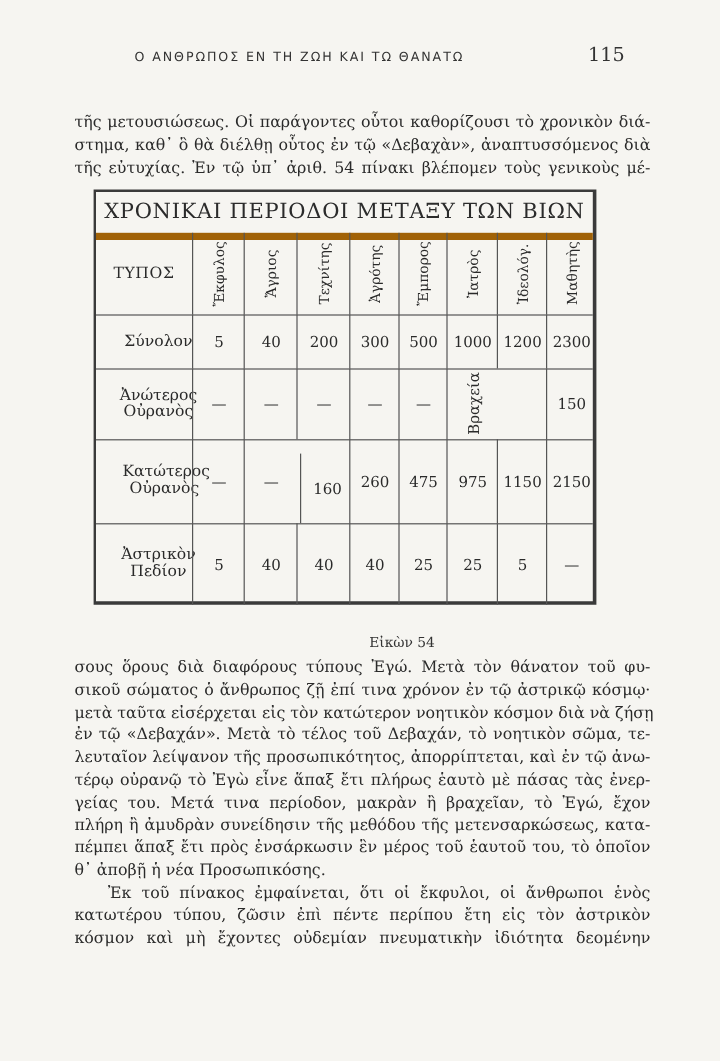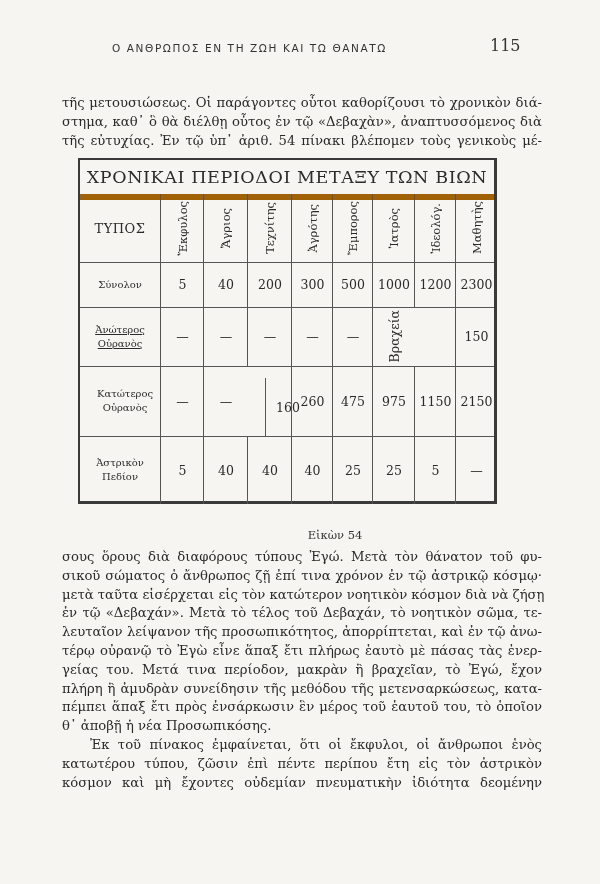--- a/index.html
+++ b/index.html
@@ -45,21 +45,21 @@
   }
   .grid { position: absolute; left: 0; top: 34px; right: 0; bottom: 0; }
   .row { position: absolute; left: 0; right: 0; border-bottom: 1px solid #555; }
   .row.last { border-bottom: none; }
   .cell {
     position: absolute; top: 0; bottom: 0;
     border-left: 1px solid #555;
     display: flex; align-items: center; justify-content: center;
     font-size: 12.5px; color: #2a2a2a; text-align: center;
   }
-  .cell.label { border-left: none; font-size: 10px; line-height: 14px; }
+  .cell.label { border-left: none; font-size: 13px; line-height: 14px; margin-left: 12px; }
   .cell.head-label { border-left: none; font-size: 13px; letter-spacing: 0.5px; }
   .vert {
     writing-mode: vertical-rl; transform: rotate(180deg);
     font-size: 11.5px; white-space: nowrap;
   }
 
   .caption {
     position: absolute; top: 528px; left: 0; width: 600px;
     text-align: center; font-size: 11.5px; color: #333; margin-left: 35px;
   }
@@ -130,21 +130,21 @@
         </div>
         <div class="cell" style="left: 334px; width: 41px;">
           <span>1200</span>
         </div>
         <div class="cell" style="left: 375px; width: 41px;">
           <span>2300</span>
         </div>
       </div>
       <div class="row" style="top: 113px; height: 59px;">
         <div class="cell label" style="left: 0px; width: 80px;">
-          <span style="display: block; width: 70px; text-decoration: underline;">Ἀνώτερος Οὐρανὸς</span>
+          <span style="display: block; width: 70px;">Ἀνώτερος Οὐρανὸς</span>
         </div>
         <div class="cell" style="left: 80px; width: 43px;">
           <span>—</span>
         </div>
         <div class="cell" style="left: 123px; width: 44px;">
           <span>—</span>
         </div>
         <div class="cell" style="left: 167px; width: 44px;">
           <span>—</span>
         </div>
@@ -164,21 +164,21 @@
       <div class="row" style="top: 172px; height: 70px;">
         <div class="cell label" style="left: 0px; width: 80px; justify-content: flex-end;">
           <span style="display: block; width: 70px;">Κατώτερος Οὐρανὸς</span>
         </div>
         <div class="cell" style="left: 80px; width: 43px;">
           <span>—</span>
         </div>
         <div class="cell" style="left: 123px; width: 44px;">
           <span>—</span>
         </div>
-        <div class="cell" style="left: 185px; width: 44px; margin-top: 12px;">
+        <div class="cell" style="left: 170px; width: 44px; margin-top: 12px;">
           <span>160</span>
         </div>
         <div class="cell" style="left: 211px; width: 41px;">
           <span>260</span>
         </div>
         <div class="cell" style="left: 252px; width: 40px;">
           <span>475</span>
         </div>
         <div class="cell" style="left: 292px; width: 42px;">
           <span>975</span>

